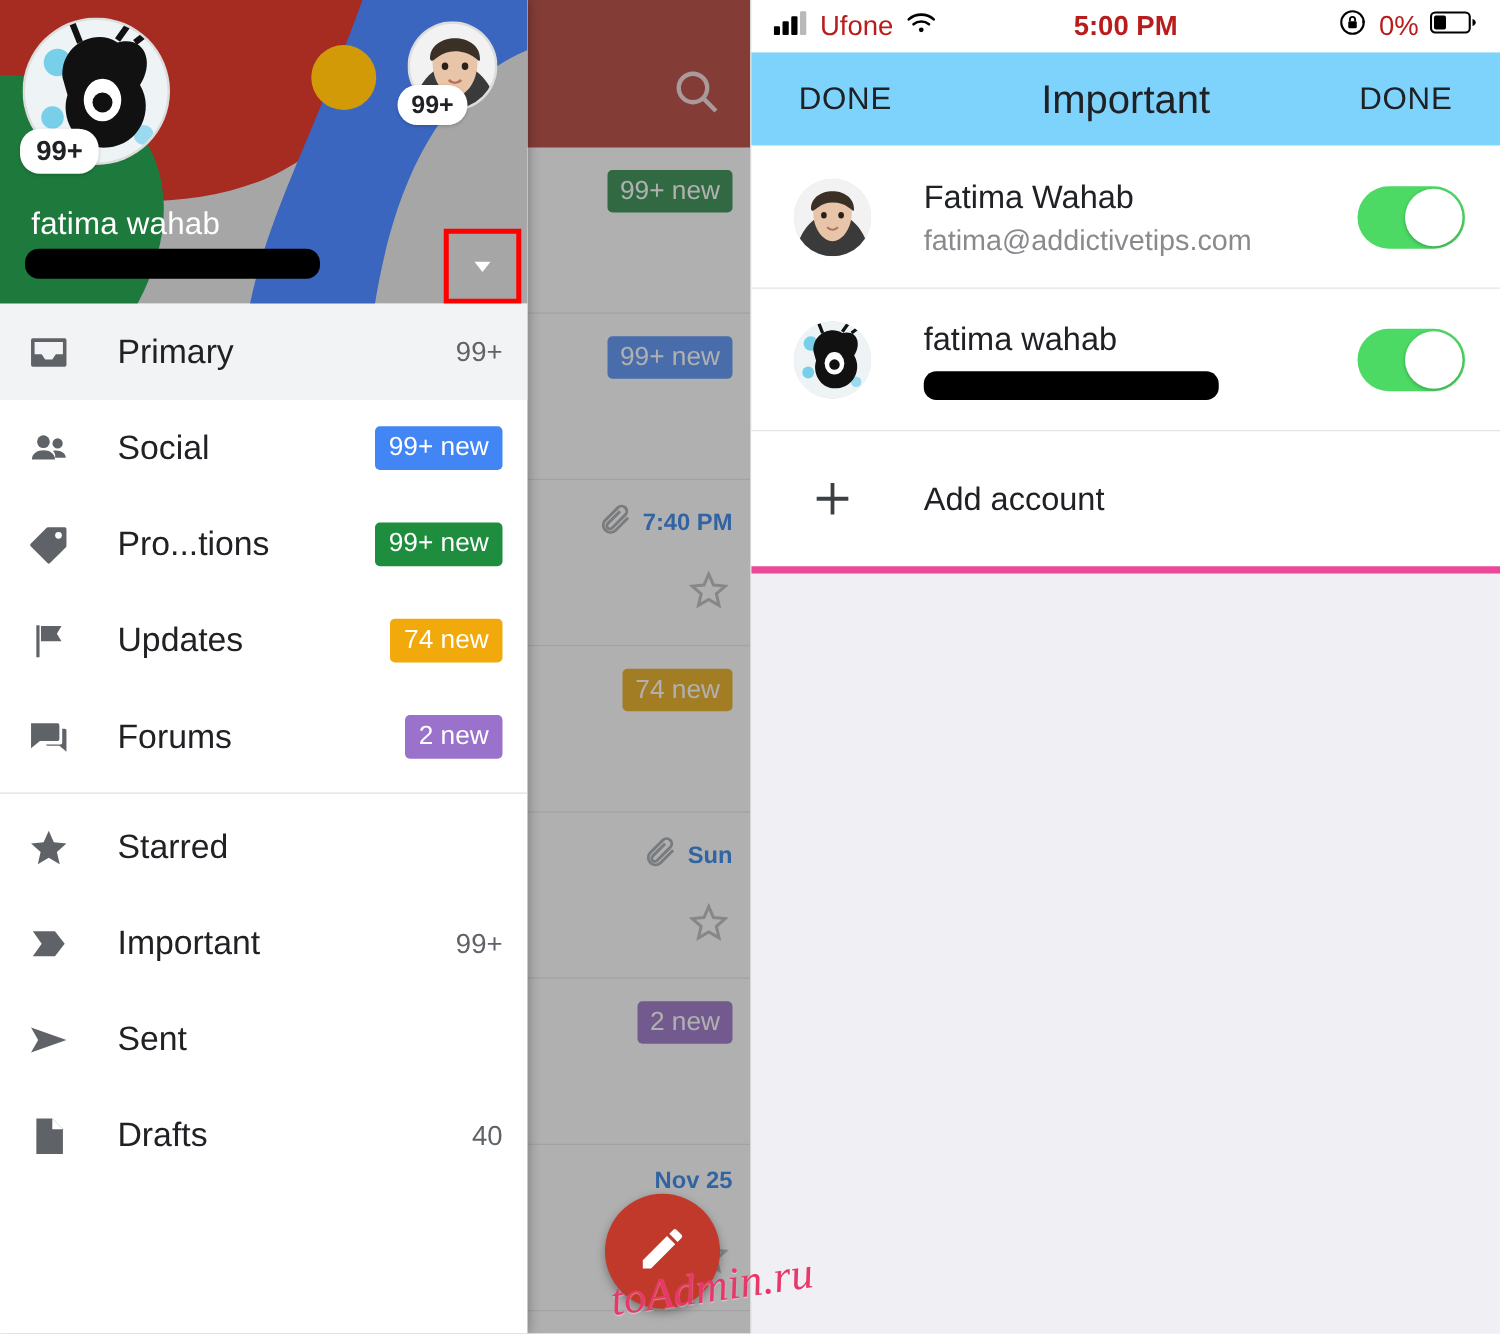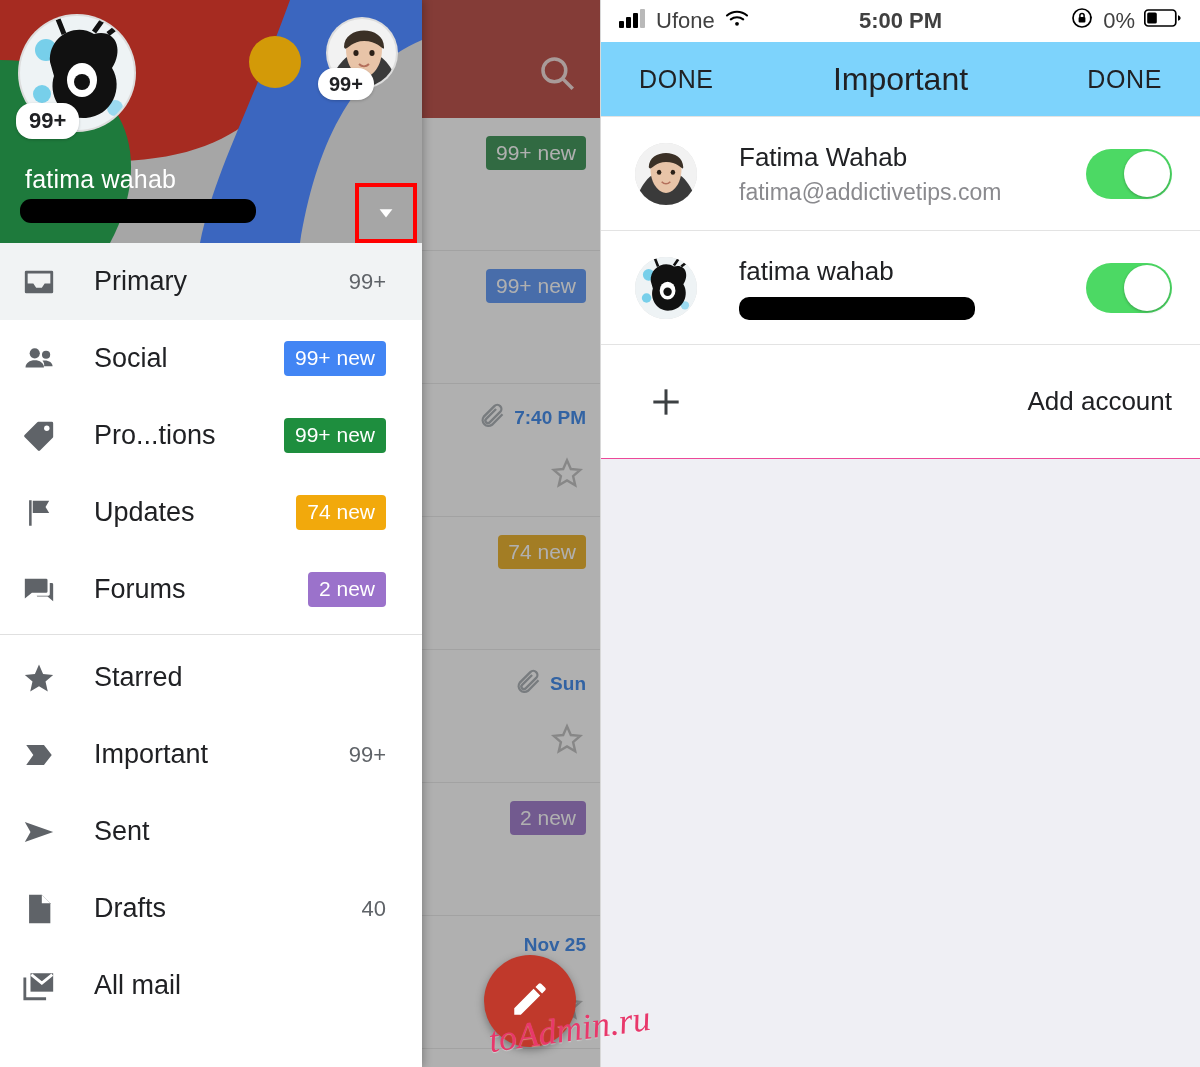--- a/index.html
+++ b/index.html
@@ -92,21 +92,21 @@
     display:flex; align-items:center; justify-content:center;
   }
   .caret-box {
     position:absolute; left:355px; top:183px; width:62px; height:60px;
     border:4px solid #FF0000; box-sizing:border-box;
   }
 
   .nav-section { padding:0; }
   .nav-item {
     display:flex; align-items:center; height:77px;
-    padding:0 36px 0 22px; position:relative;
+    padding:0 20px 0 22px; position:relative;
   }
   .nav-item.selected { background:#f1f3f4; }
   .nav-ic { width:44px; flex:0 0 44px; display:flex; align-items:center; justify-content:flex-start; }
   .nav-label {
     flex:1; font-size:27px; color:#202124; margin-left:28px; white-space:nowrap;
   }
   .nav-count { font-size:22px; color:#5f6368; }
   .nav-chip {
     color:#fff; font-size:21px; border-radius:4px; padding:5px 11px;
     line-height:1.15; white-space:nowrap;
@@ -117,21 +117,21 @@
   .nav-chip.purple { background:#9B72CB; }
   .nav-divider { height:1px; background:#e0e0e0; margin:6px 0 4px; }
 
   
   .phone-right {
     position:relative; width:600px; height:1067px; background:#EFEFF4;
     border-left:1px solid #d8d8d8; overflow:hidden;
   }
   .statusbar {
     display:flex; align-items:center; height:42px; padding:0 18px;
-    background:#fff; font-size:22px; color:#404040; position:relative;
+    background:#fff; font-size:22px; color:#b91c1c; position:relative;
   }
   .sb-left { display:flex; align-items:center; gap:9px; }
   .sb-carrier { font-size:22px; }
   .sb-center {
     position:absolute; left:0; right:0; text-align:center;
     font-size:22px; font-weight:bold; pointer-events:none;
   }
   .sb-right { margin-left:auto; display:flex; align-items:center; gap:9px; }
   .sb-batt-text { font-size:22px; }
 
@@ -159,21 +159,21 @@
   .toggle {
     width:86px; height:50px; border-radius:25px; background:#4CD964;
     position:relative; flex:0 0 86px;
   }
   .toggle .knob {
     position:absolute; right:2px; top:2px; width:46px; height:46px;
     border-radius:50%; background:#fff; box-shadow:0 1px 3px rgba(0,0,0,.28);
   }
   .add-row {
     display:flex; align-items:center; height:114px;
-    padding:0 28px 0 34px; background:#fff; border-bottom:1px solid #ec4899;justify-content:space-between;
+    padding:0 28px 0 34px; background:#fff; border-bottom:6px solid #ec4899;
   }
   .add-ic { width:62px; flex:0 0 62px; display:flex; align-items:center; justify-content:center; }
   .add-label { font-size:26px; color:#202124; margin-left:42px; }
   .filler { background:#EFEFF4; height:582px; }
 
   .watermark {
     position:absolute; left:488px; top:1008px; z-index:20;
     font-size:36px; color:#E8386B; font-family:"Liberation Serif", serif;
     font-style:italic; transform:rotate(-8deg); white-space:nowrap;
     text-shadow:0 1px 1px rgba(255,255,255,.4);
@@ -431,30 +431,20 @@
           <span class="nav-ic">
             <svg width="34" height="34" viewBox="0 0 24 24" fill="#5f6368">
               <path d="M5 2h9l6 6v14H5z"></path>
                 <path d="M14 2l6 6h-6z" fill="#ffffff"></path>
             </svg>
           </span>
           <span class="nav-label">Drafts</span>
           <span class="nav-count">40</span>
         </div>
 
-        <div class="nav-item">
-          <span class="nav-ic">
-            <svg width="34" height="34" viewBox="0 0 24 24" fill="none" stroke="#5f6368" stroke-width="2">
-              <path d="M2 7v14h14" stroke-linecap="square"></path>
-              <rect x="6" y="3" width="16" height="13" fill="#5f6368" stroke="none"></rect>
-              <path d="M6.6 4l7.4 6 7.4-6" stroke="#ffffff" stroke-width="2" fill="none"></path>
-            </svg>
-          </span>
-          <span class="nav-label">All mail</span>
-        </div>
       </div>
     </div>
   </div>
 
   <div class="phone-right">
 
     <div class="statusbar">
       <div class="sb-left">
         <span>
           <svg width="28" height="20" viewBox="0 0 28 20">

